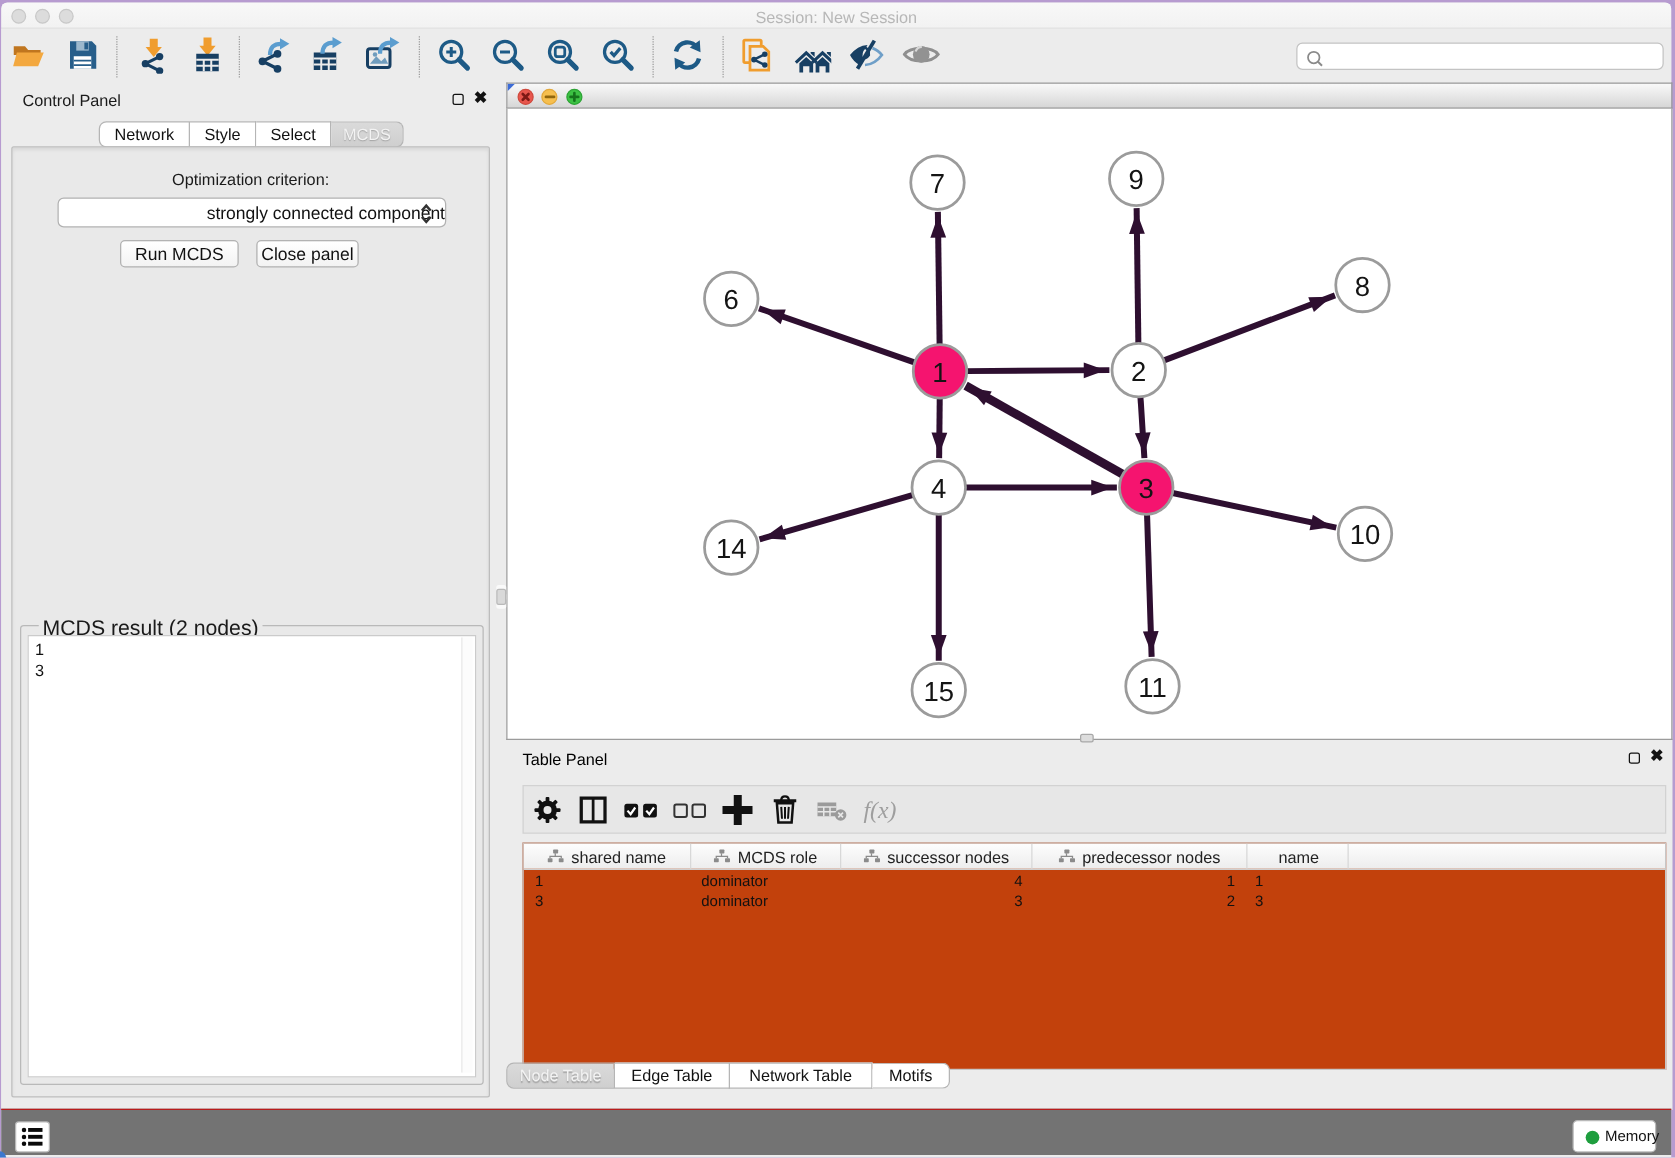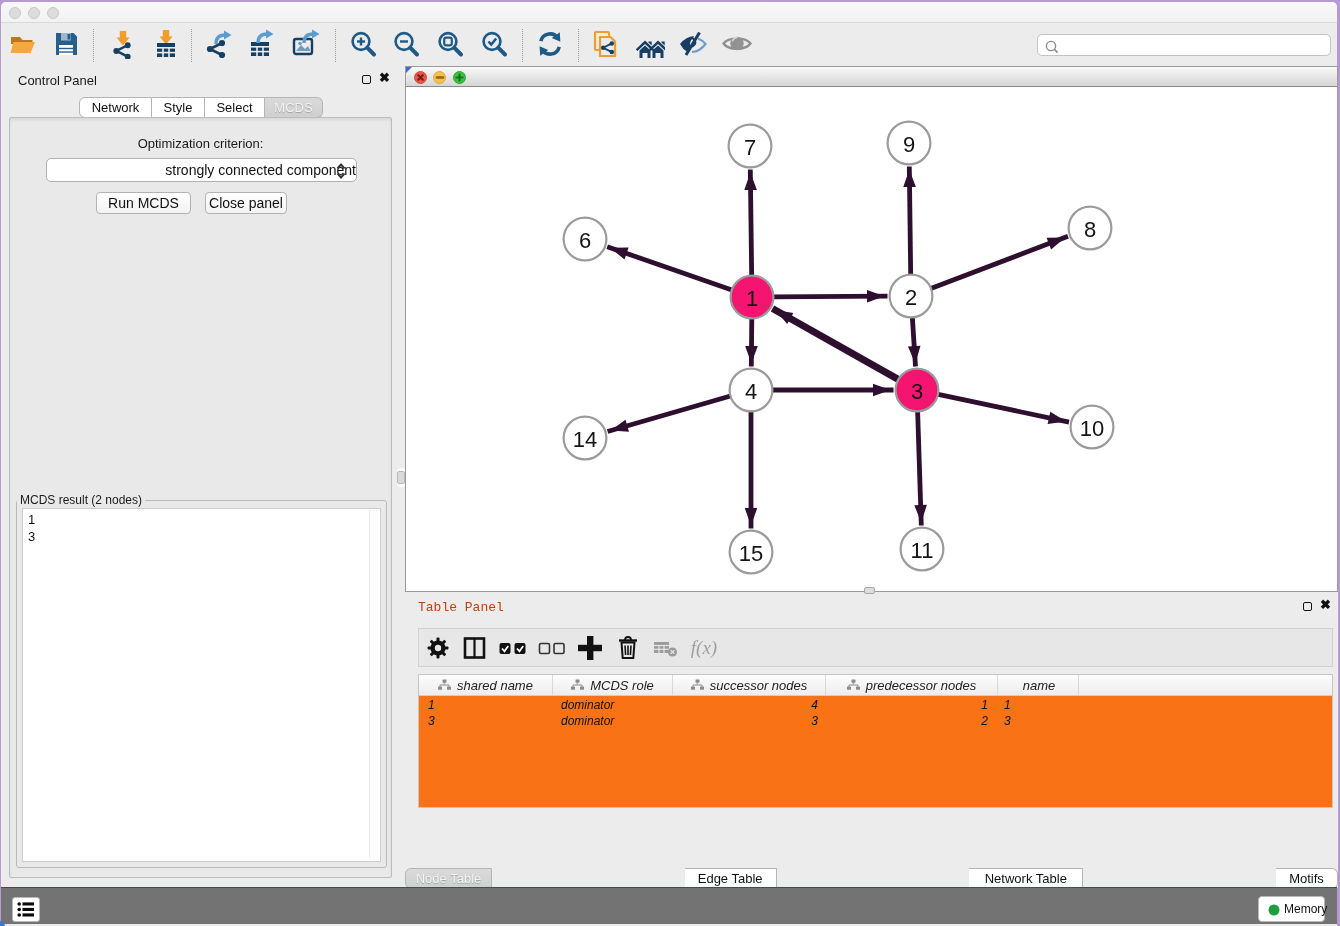--- a/index.html
+++ b/index.html
@@ -19,54 +19,55 @@
 .tabsrow { display:flex; }
 .tab { height:21px; line-height:19px; font-size:13px; color:#111; background:#fff; border:1px solid #b5b5b5; border-left:none; padding:0; text-align:center; }
 .tab.first { border-left:1px solid #b5b5b5; border-radius:6px 0 0 6px; }
 .tab.last { border-radius:0 6px 6px 0; }
 .tab.sel { background:linear-gradient(#dadada,#cfcfcf); color:#f3f3f3; text-shadow:0 1px 1px #9e9e9e; }
 #cpbody { left:8px; top:51px; width:383px; height:761px; background:#e9e9e9; border:1px solid #bdbdbd; border-radius:2px; box-shadow:inset 0 2px 3px rgba(0,0,0,0.08); }
 #optlabel { width:100%; top:18px; text-align:center; font-size:13px; color:#1a1a1a; }
 #combo { left:36px; top:40px; width:311px; height:24px; background:#fff; border:1px solid #b2b2b2; border-radius:5px; font-size:14px; color:#111; line-height:22px; padding-left:12px;text-align:right; }
 .btn { height:22px; background:linear-gradient(#ffffff,#f3f3f3); border:1px solid #b2b2b2; border-radius:4px; font-size:14px; color:#111; text-align:center; line-height:20px; }
 #fieldset { left:6px; top:382px; width:371px; height:368px; border:1px solid #b9b9b9; border-radius:3px; }
-#fslegend { left:0; top:-8px; background:#e9e9e9; padding:0 3px; font-size:12px; color:#1a1a1a; }
+#fslegend { left:14px; top:-8px; background:#e9e9e9; padding:0 3px; font-size:17px; color:#1a1a1a; }
 #fstext { left:5px; top:7px; width:359px; height:354px; background:#fff; border:1px solid #cbcbcb; font-size:13px; color:#111; line-height:17px; padding:2px 0 0 5px; }
 #fsscroll { right:2px; top:1px; width:9px; height:348px; background:#fcfcfc; border-left:1px solid #e8e8e8; }
 
 #iframe { left:404px; top:64px; width:933px; height:526px; }
 #ititle { left:0; top:0; width:100%; height:21px; background:linear-gradient(#f9f9f9,#d6d6d6); border:1px solid #9b9b9b; border-bottom:1px solid #8a8a8a; }
 .gem { top:4px; width:13px; height:13px; border-radius:50%; }
 #itext { width:100%; top:3px; text-align:center; font-size:13px; color:#111; }
 #icanvas { left:0; top:21px; width:933px; height:505px; background:#fff; border:1px solid #9b9b9b; border-top:none; }
 
 #tpanel { left:404px; top:590px; width:933px; height:296px; background:#ececec; }
-#tphead { left:13px; top:8px; font-size:13px; color:#c2410c;font-family:Liberation Mono, monospace; }
+#tphead { left:13px; top:8px; font-size:13px; color:#000000; }
 #ttoolbar { left:13px; top:36px; width:915px; height:39px; background:#e7e7e7; border:1px solid #d2d2d2; }
-#ttable { left:13px; top:82px; width:915px; height:134px; background:#f97316; border:1px solid #c6c6c6;font-style:italic; }
+#ttable { left:13px; top:82px; width:915px; height:182px; background:#c2410c; border:1px solid #c6c6c6; }
 #thead { left:0; top:0; width:913px; height:21px; background:linear-gradient(#fdfdfd,#ededed); border-bottom:1px solid #cfcfcf; }
 .thcell { top:0; height:20px; border-right:1px solid #d8d8d8; font-size:13px; color:#222; text-align:center; line-height:21px; }
 .trow { font-size:12px; color:#111; height:16px; }
 .tcell { position:absolute; }
 
-#btabs { top:276px; width:100%; display:flex; justify-content:space-between; }
+#btabs { top:258px; width:100%; display:flex; justify-content:flex-start; }
 
 #statusbar { left:0; top:885px; width:100%; height:37px; border-top:1px solid #b91c1c; background:#737373; }
 #listbtn { left:11px; top:9px; width:28px; height:25px; background:#fff; border:1px solid #b9b9b9; border-radius:3px; }
 #membtn { left:1257px; top:8px; width:67px; height:26px; background:#fff; border:1px solid #b9b9b9; border-radius:4px; font-size:12px; color:#111; }
 .undock { width:9px; height:9px; border:1.5px solid #111; border-radius:2px; }
 .closex { font-size:13px; font-weight:bold; color:#111; }
 </style>
 </head>
 <body>
 <div id="win" class="abs">
   <div id="titlebar" class="abs">
     <div class="tl abs" style="left:8px"></div>
     <div class="tl abs" style="left:27px"></div>
     <div class="tl abs" style="left:46px"></div>
+    <div id="wtitle" class="abs">Session: New Session</div>
   </div>
   <div id="toolbar" class="abs">
     <svg class="abs" style="left:7px;top:6px" width="30" height="30" viewBox="0 0 30 30">
         <path d="M3 8 h9 l2.5 3 h10 v4 H3 z" fill="#c0761f"></path>
         <path d="M5.5 13 h21.5 l-4.5 11 H2.5 z" fill="#f3a83f"></path>
       </svg>
     <svg class="abs" style="left:50px;top:6px" width="30" height="30" viewBox="0 0 30 30">
         <path d="M5 4 h17.5 l3.5 3.5 V26 H5 z" fill="#275e8a"></path>
         <rect x="10" y="4" width="10" height="7.5" fill="#9cb8cd"></rect>
         <rect x="16.5" y="5" width="3" height="5.5" fill="#275e8a"></rect>

